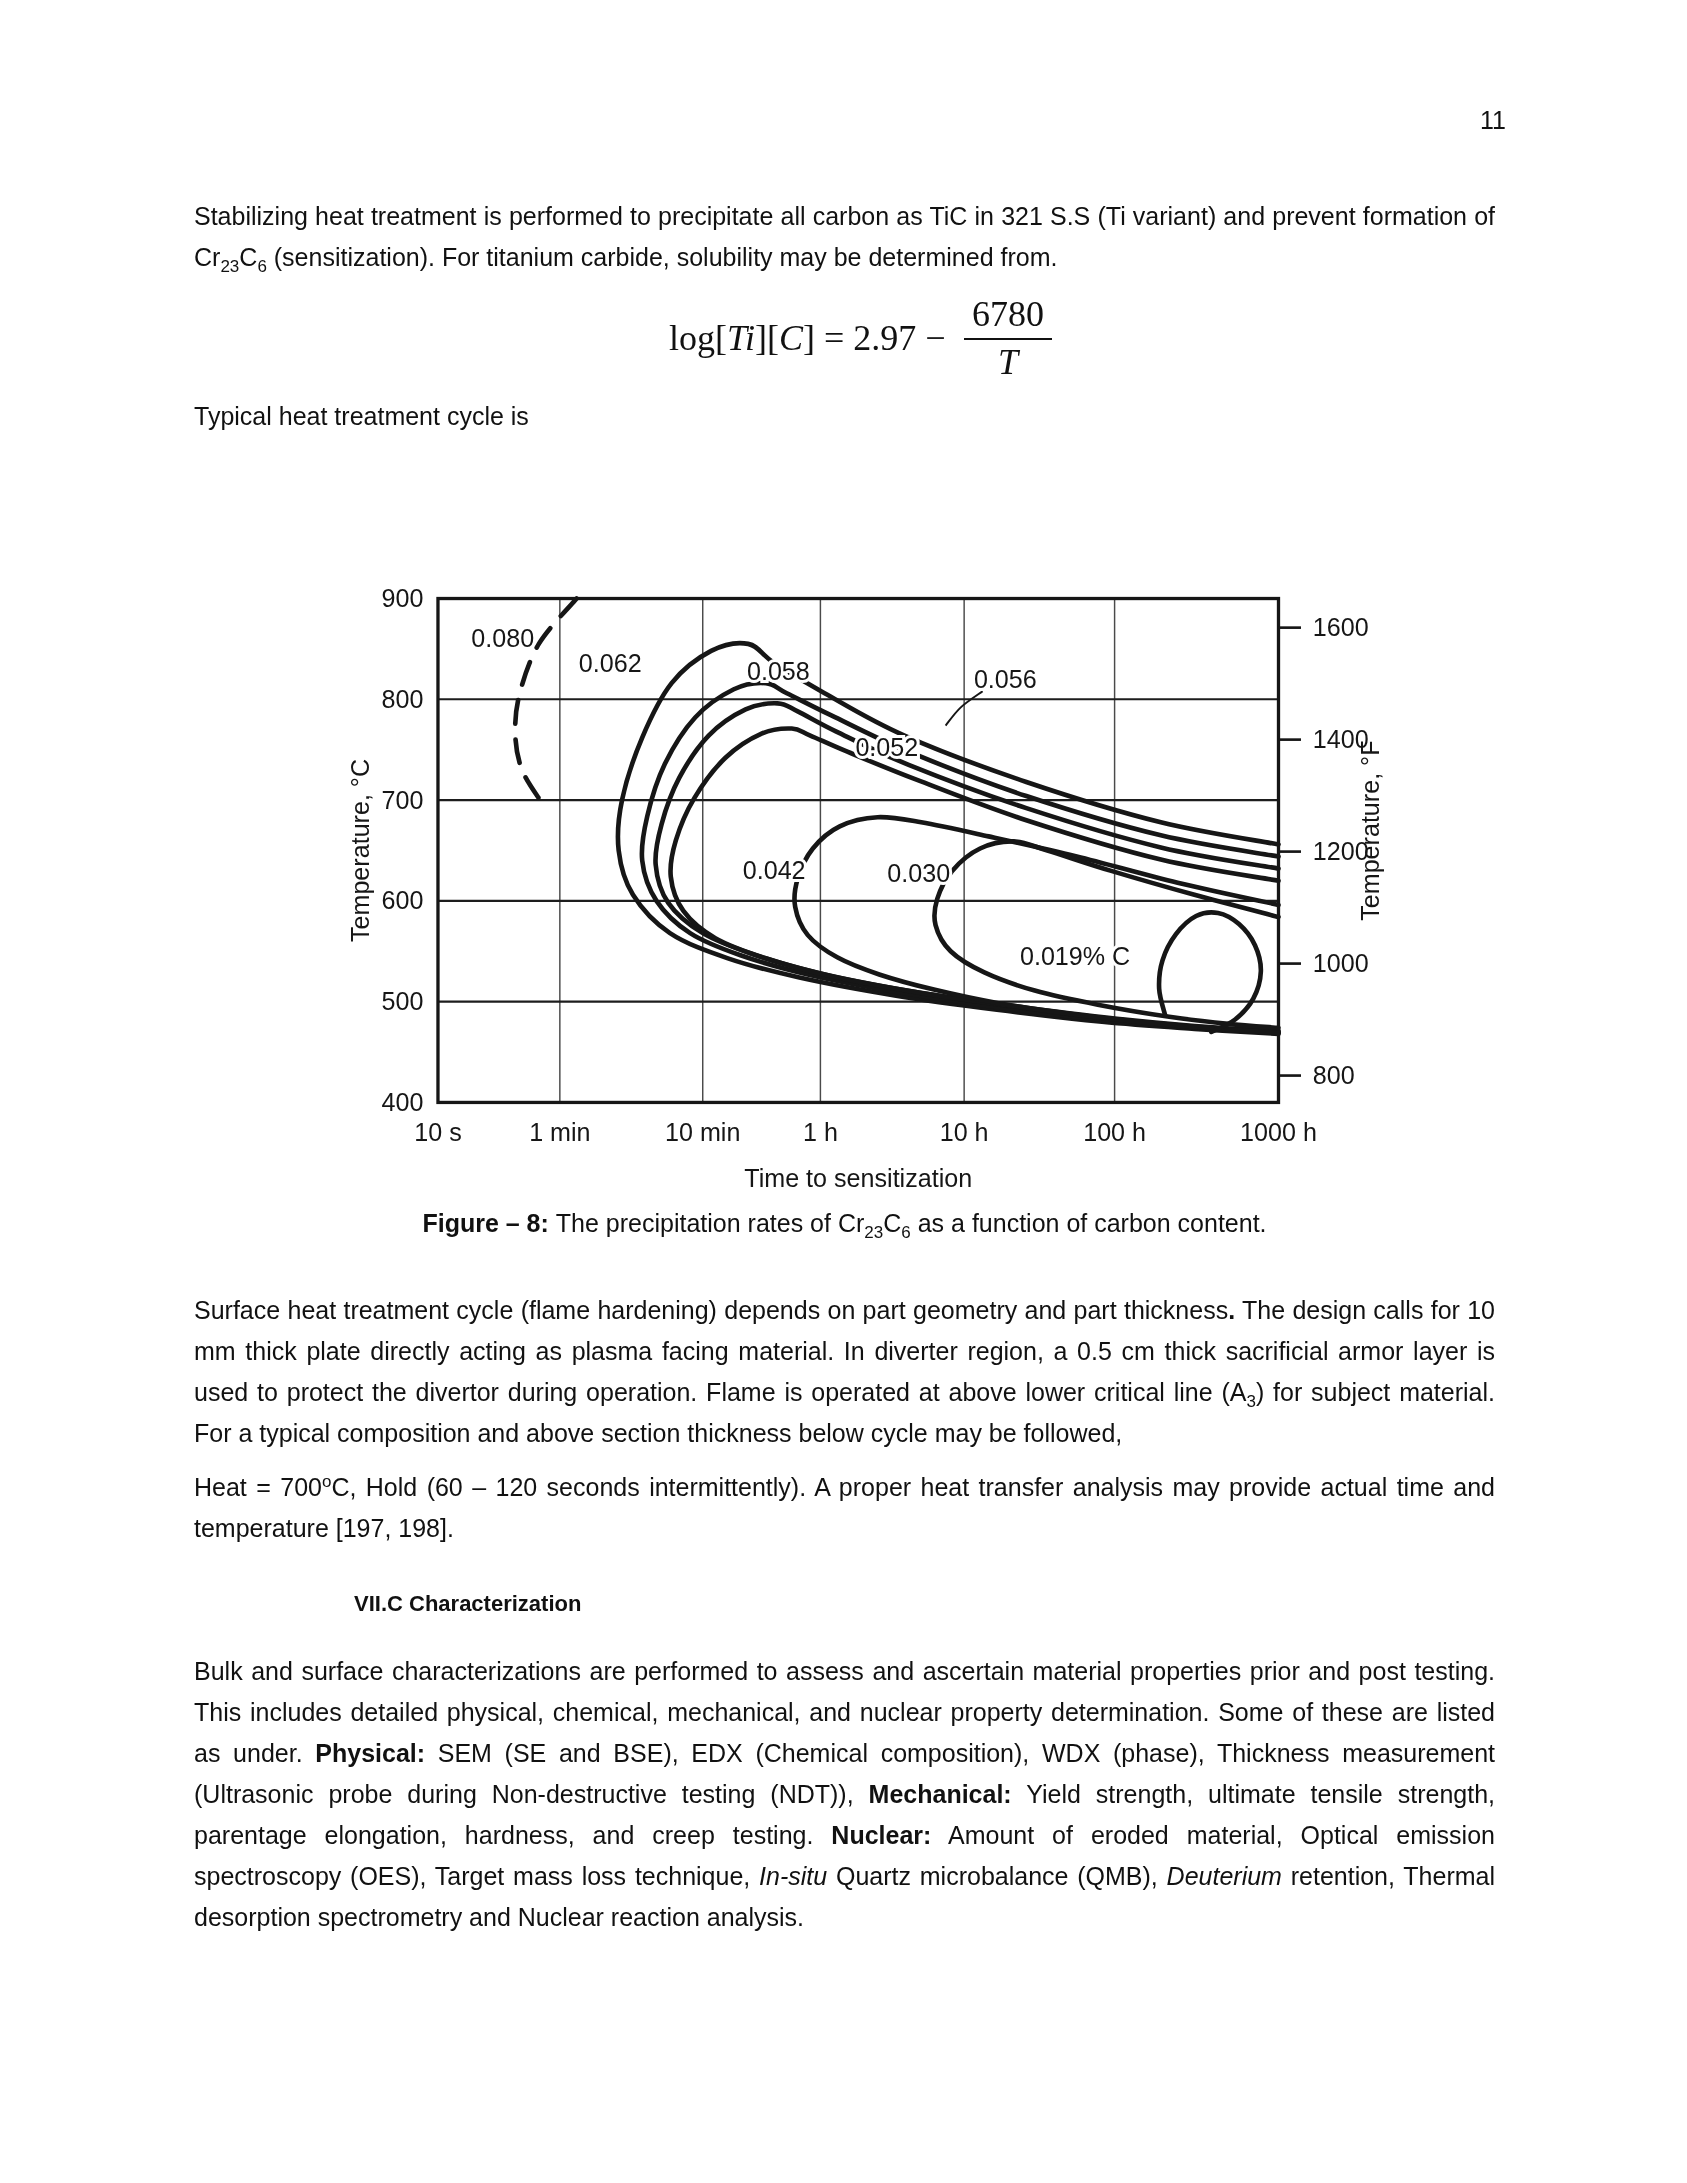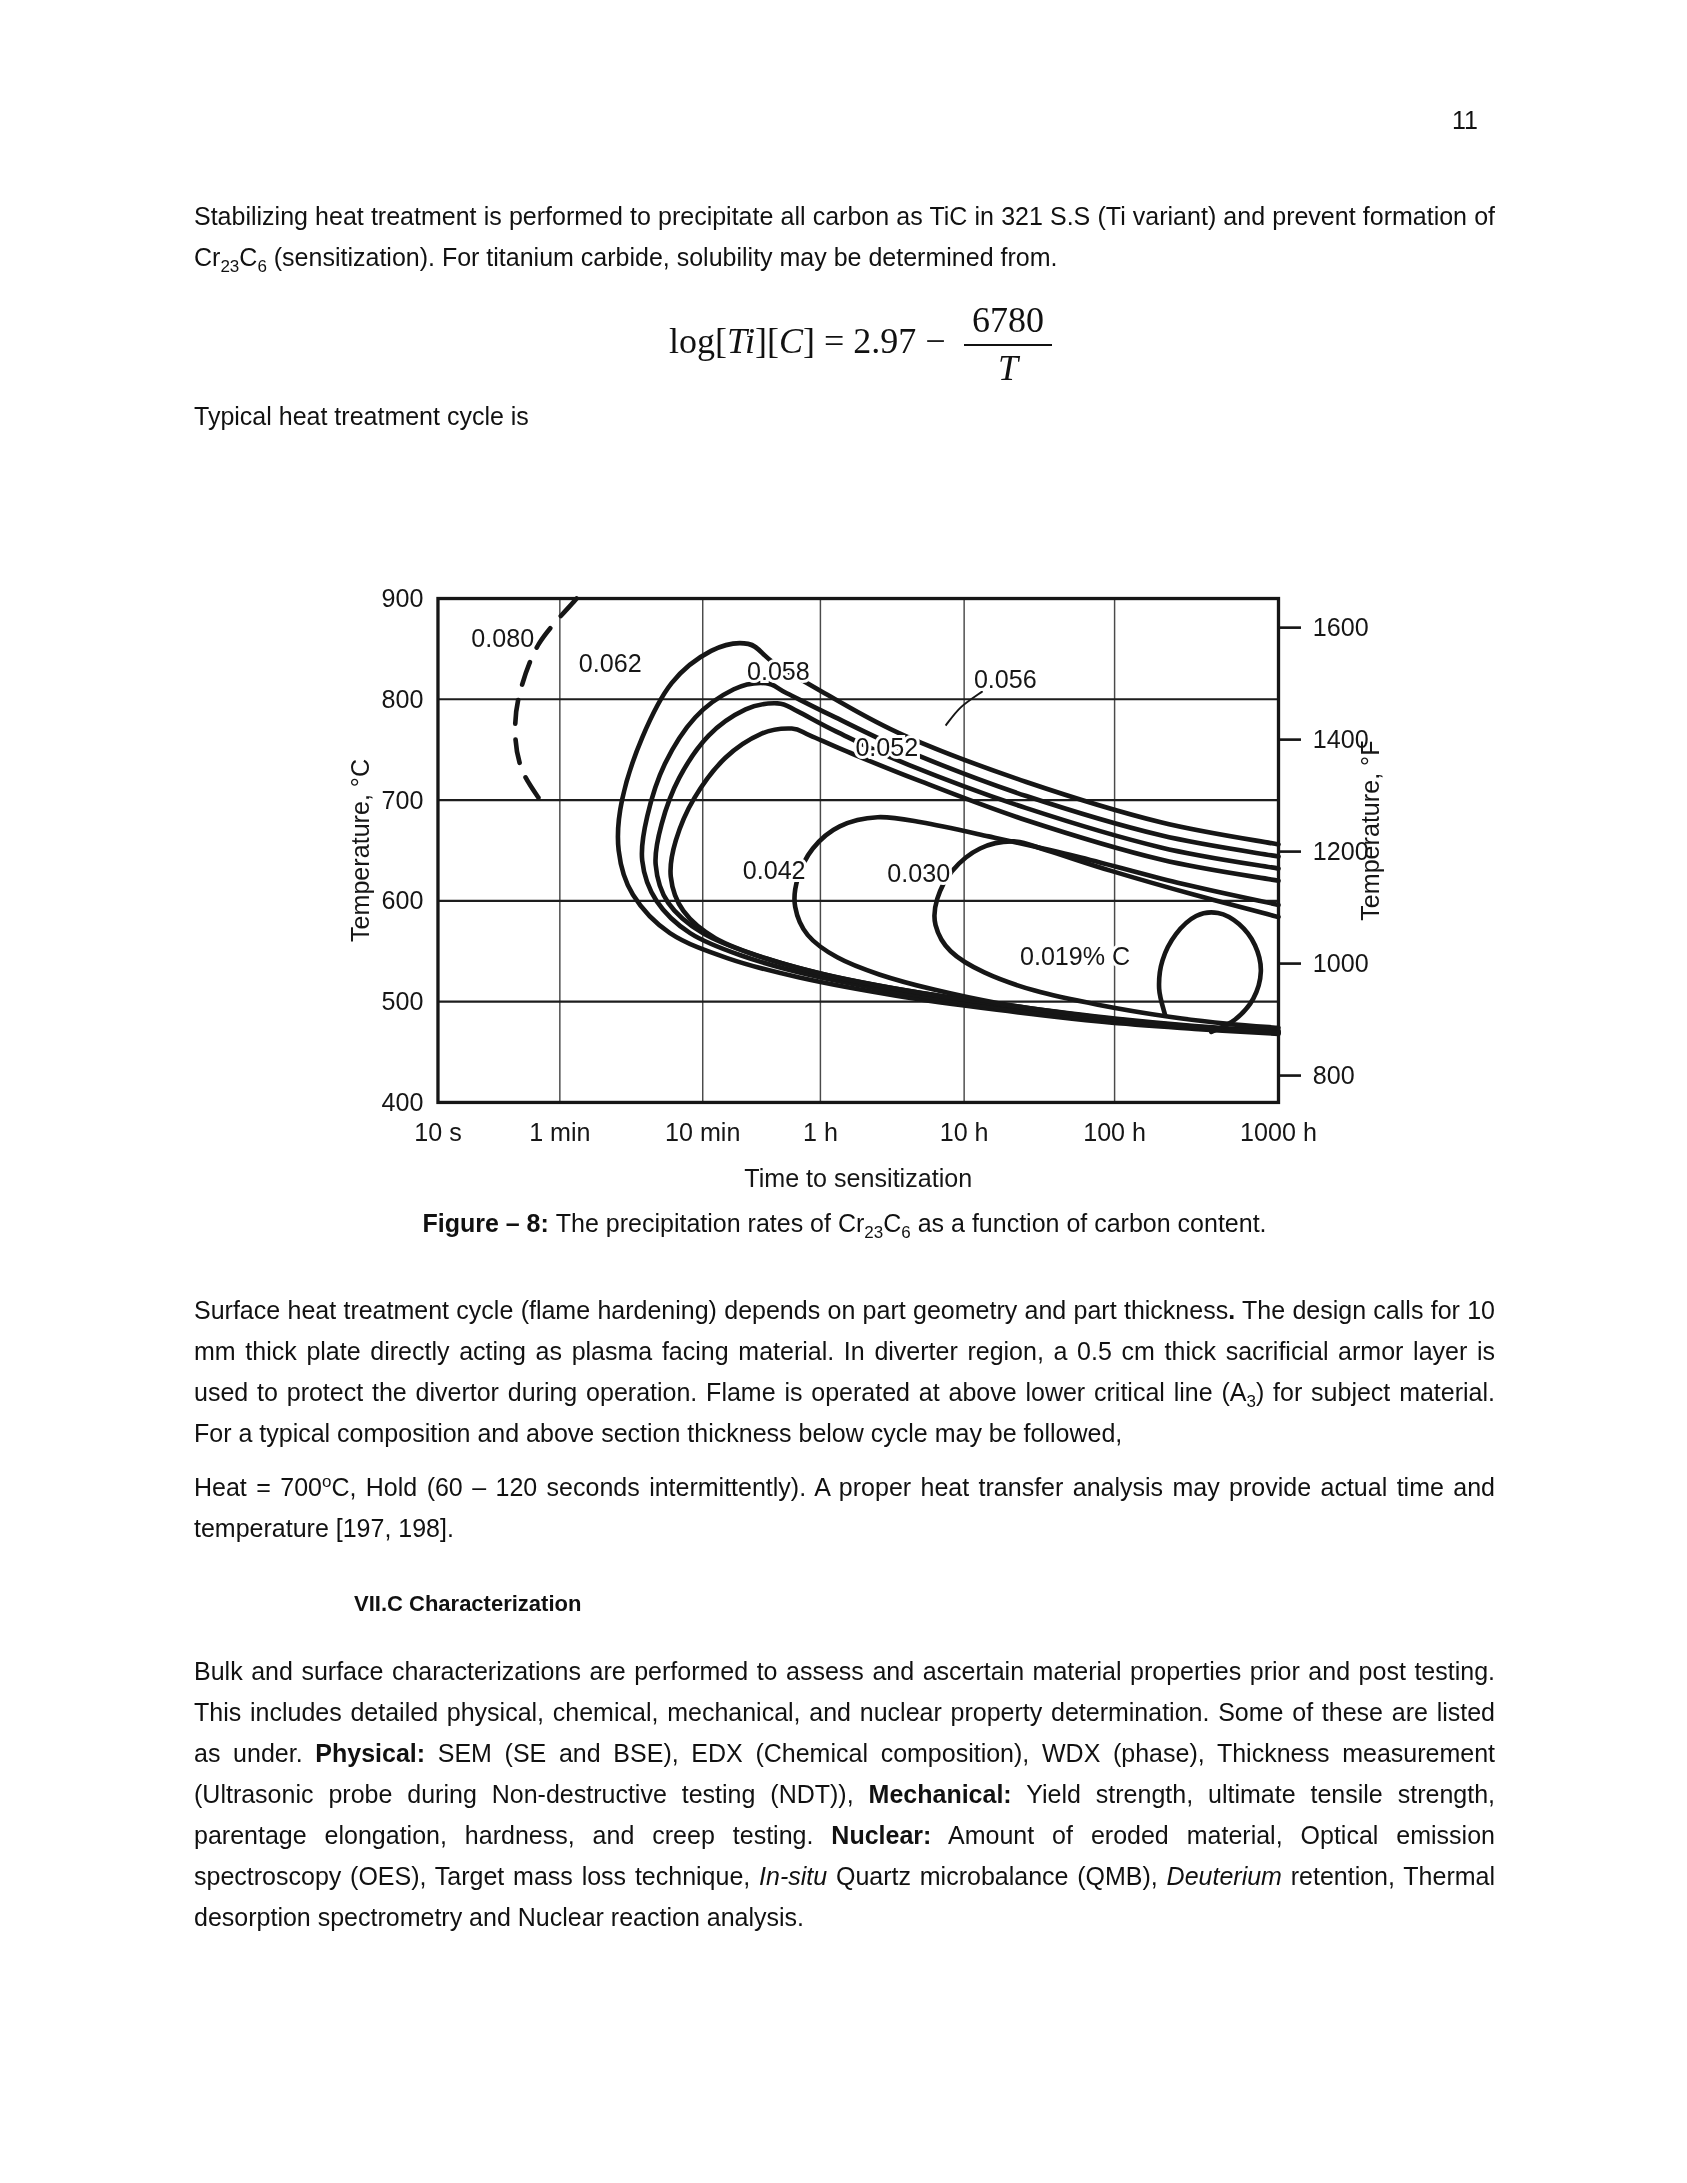--- a/index.html
+++ b/index.html
@@ -13,33 +13,33 @@
     margin:0 auto;
   }
   .tb{
     position:absolute;left:194px;width:1301px;
     font-size:25px;line-height:41px;
     text-align:justify;
   }
   .tb.single{text-align:left;}
   sub,sup{font-size:68%;line-height:0;}
   .pagenum{
-    position:absolute;top:105px;right:209px;
+    position:absolute;top:105px;right:181px;
     font-size:25px;line-height:30px;
   }
   .formula{
     position:absolute;left:210px;top:295px;width:1301px;
     display:flex;justify-content:center;align-items:center;
     font-family:"Liberation Serif",serif;
     font-size:36px;color:#111;
   }
   .formula .lhs{white-space:pre;}
   .frac{
     display:inline-flex;flex-direction:column;align-items:center;
-    margin-left:9.3px;vertical-align:middle;margin-top:6px;
+    margin-left:9.3px;vertical-align:middle;
   }
   .frac .num{border-bottom:2.6px solid #111;padding:1.3px 8px 4px;line-height:1.05;}
   .frac .den{padding-top:4px;font-style:italic;line-height:1.05;}
   .chart-wrap{position:absolute;left:311px;top:572px;width:1111px;height:635px;}
   .caption{
     position:absolute;left:194px;top:1203px;width:1301px;
     font-size:25px;line-height:40px;text-align:center;
   }
   .heading{
     position:absolute;left:194px;top:1583px;width:1301px;

